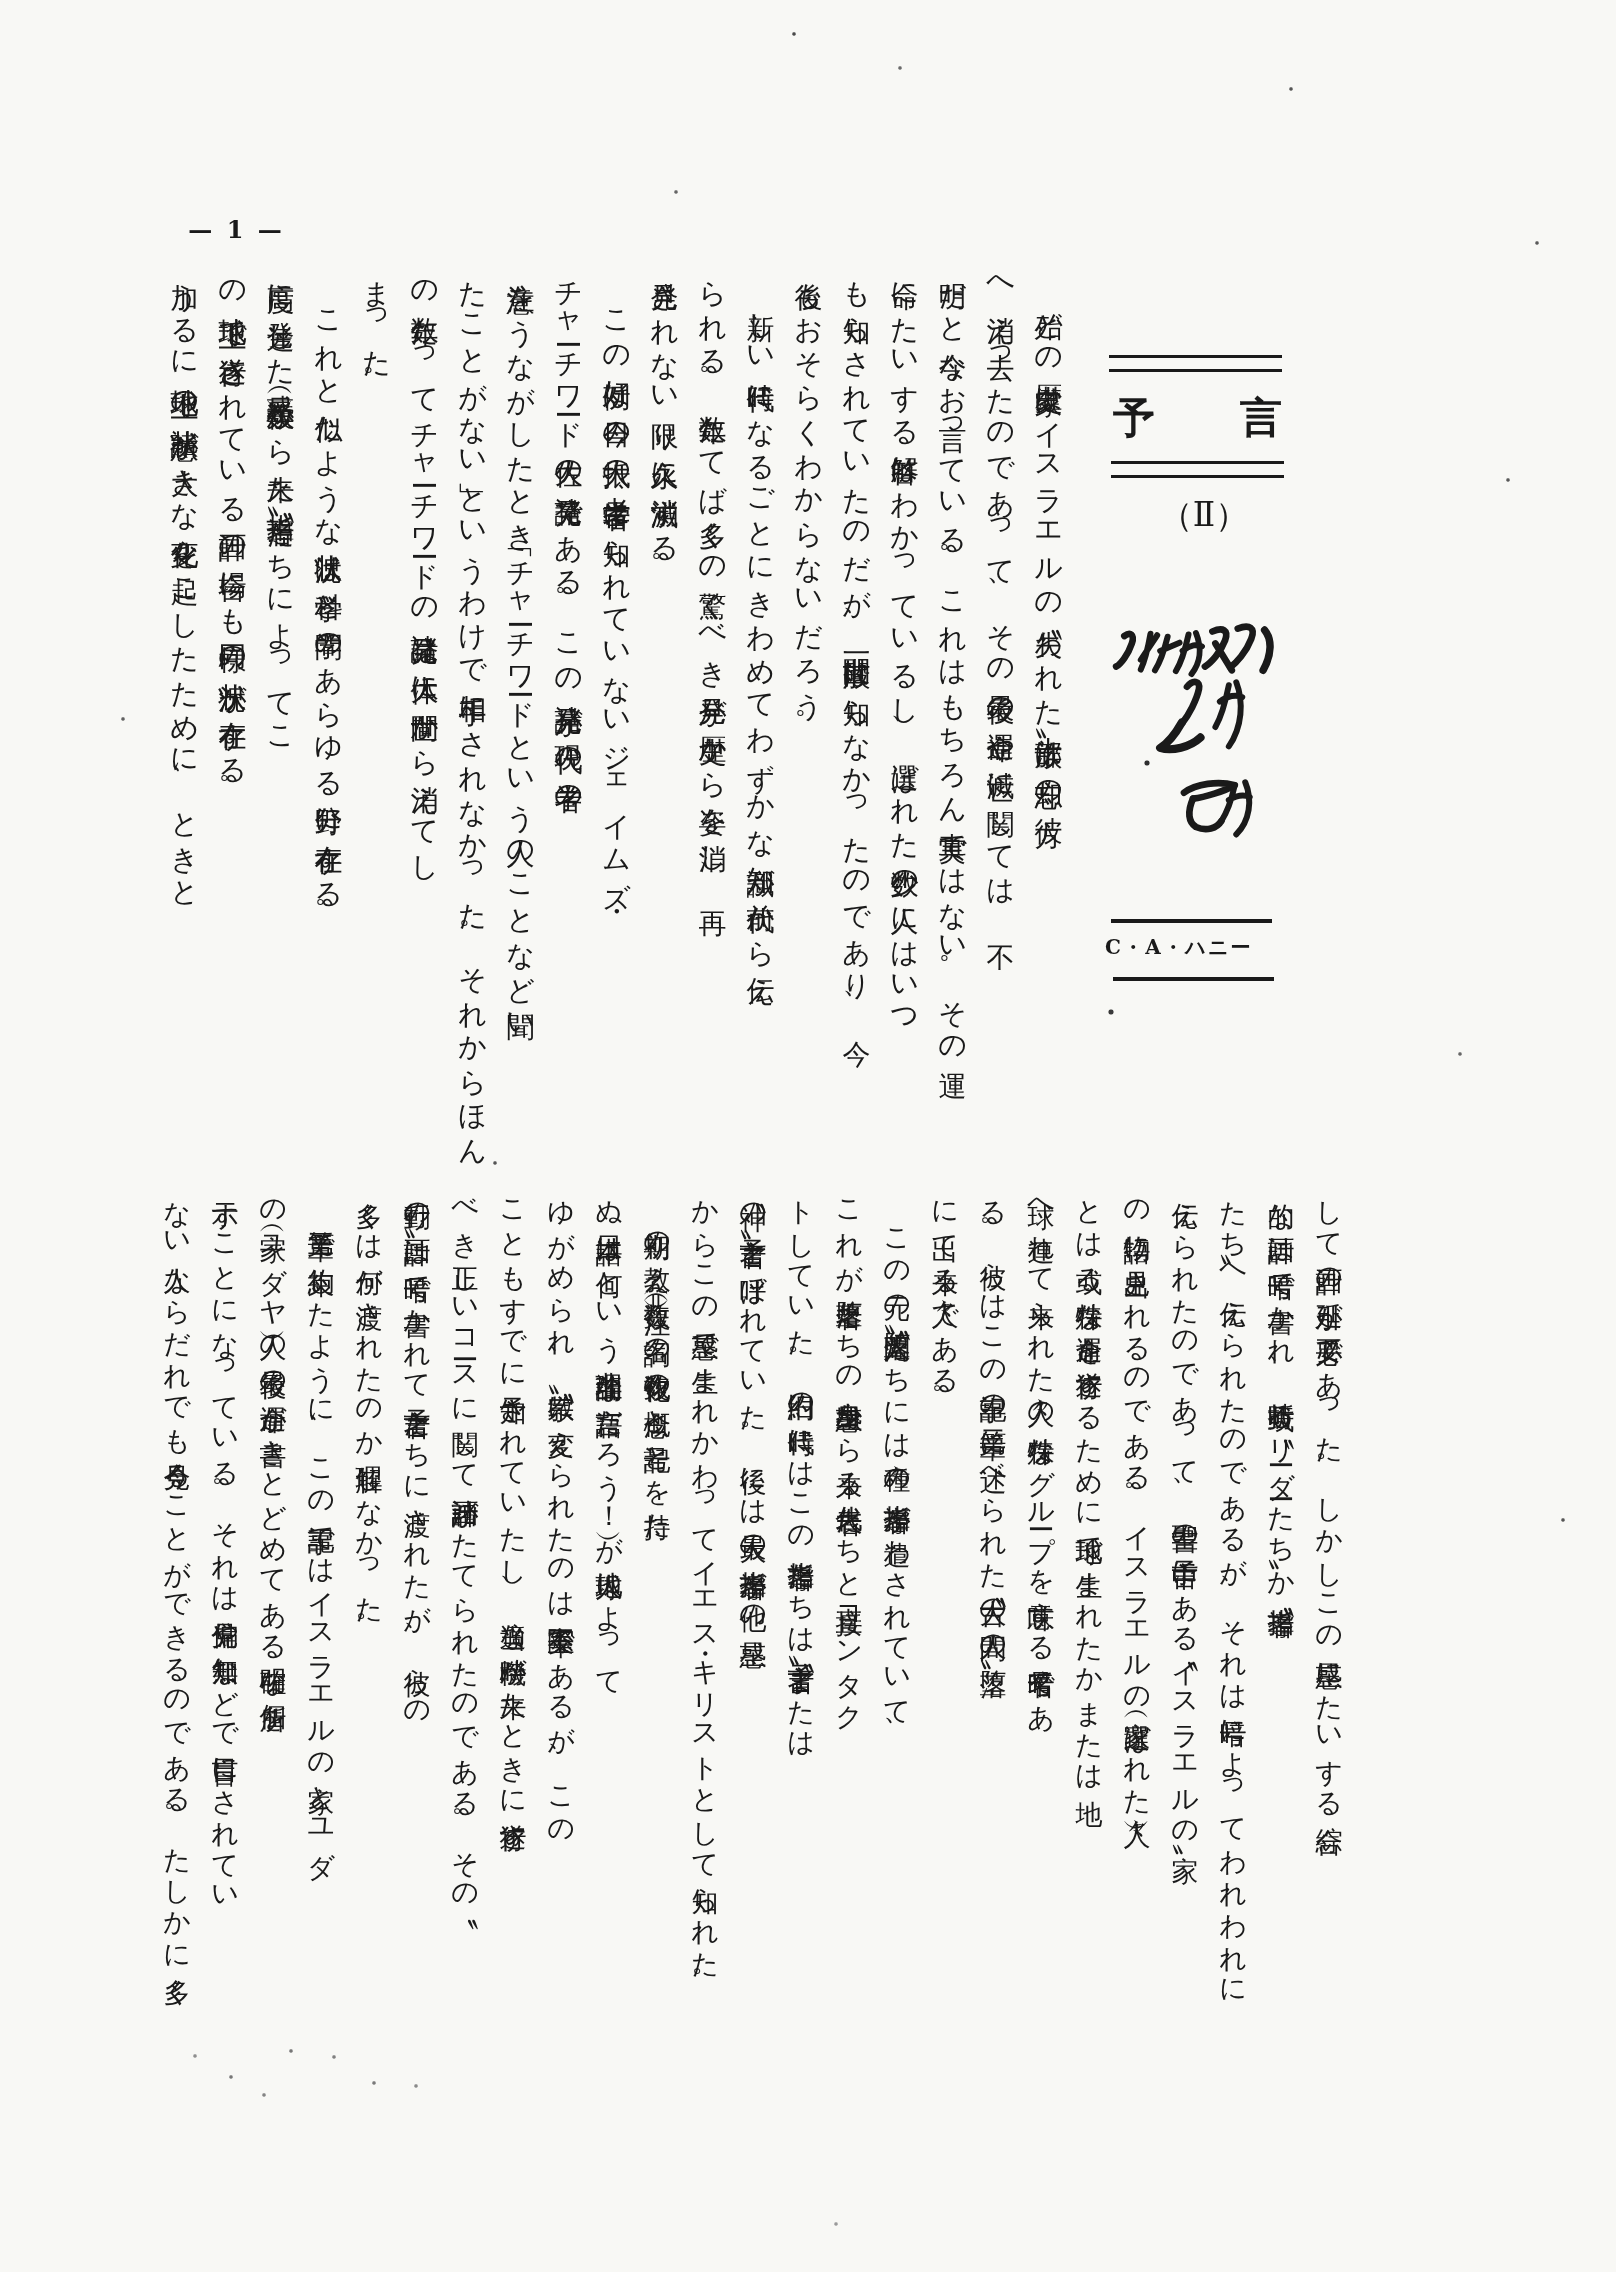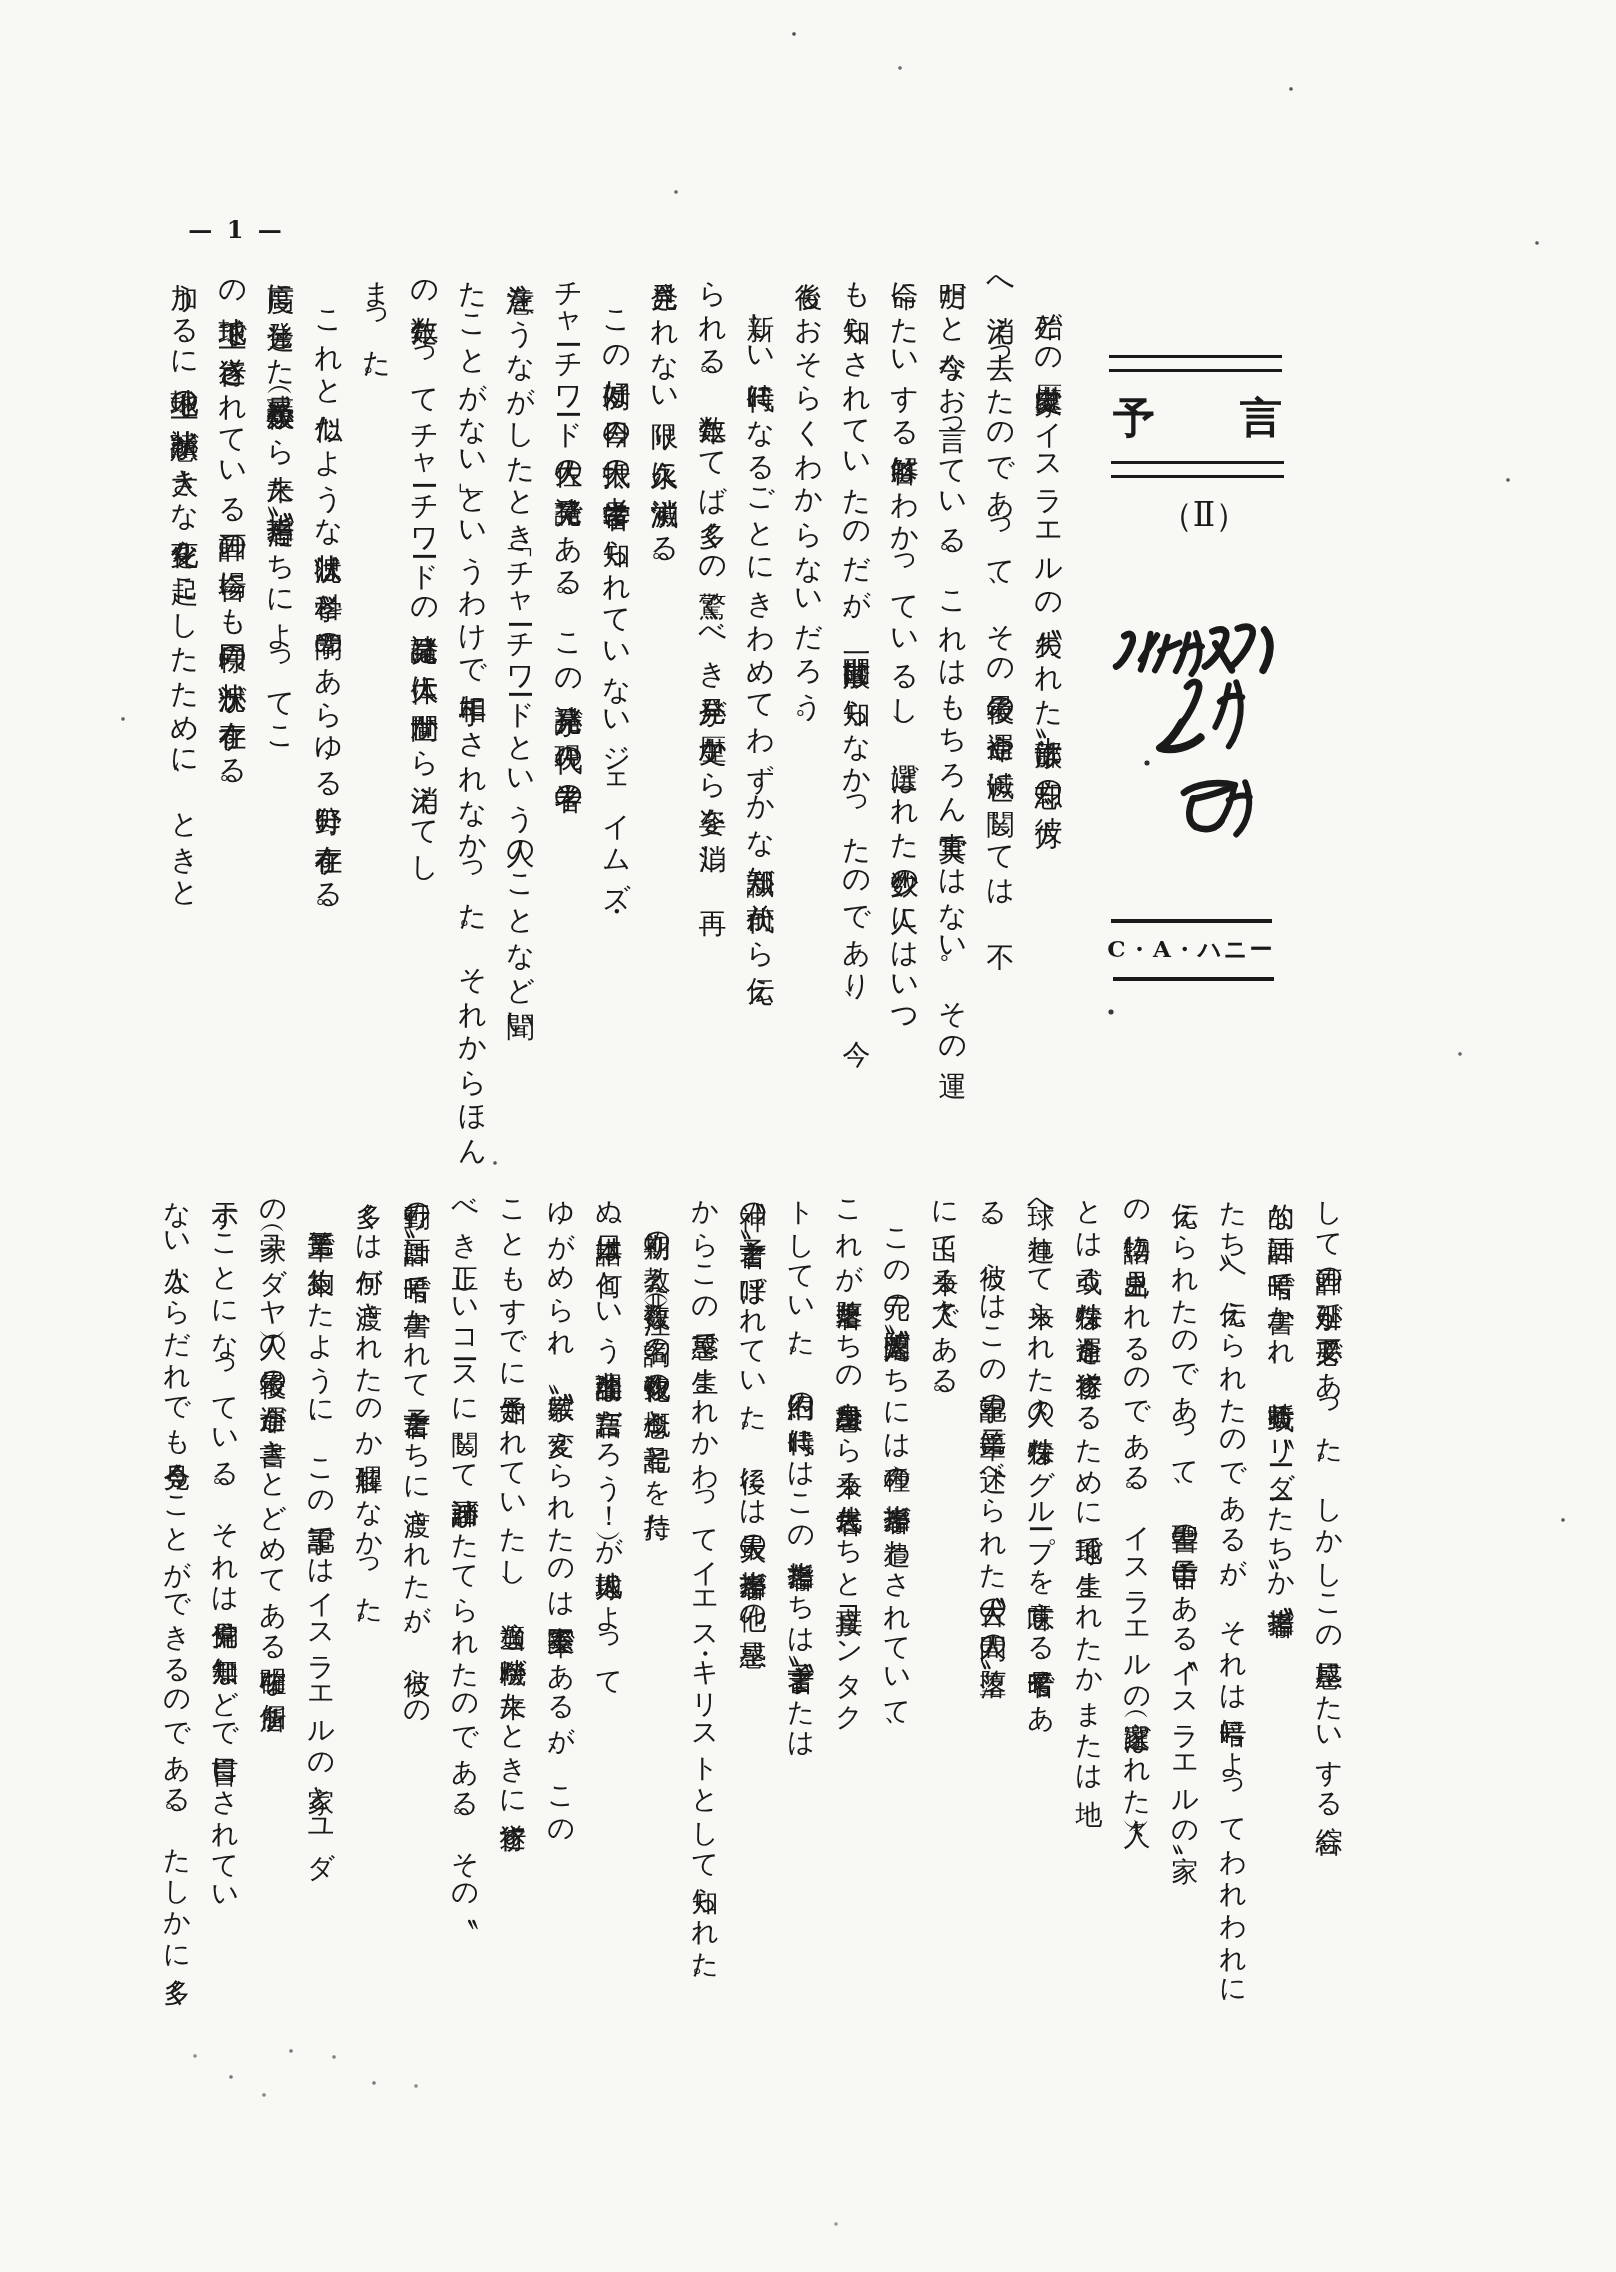--- a/index.html
+++ b/index.html
@@ -58,21 +58,21 @@
     position:absolute;left:1152px;top:498px;width:104px;
     text-align:center;font-size:33px;line-height:1;
   }
 
   
   .author-rule{position:absolute;height:3.7px;background:var(--ink,#1a1a1a);}
   .author-rule-top{left:1111px;top:919px;width:161px;}
   .author-rule-bottom{left:1113px;top:977px;width:161px;}
   .author-name{
     position:absolute;left:1105px;top:934px;width:172px;
-    text-align:center;font-size:23px;letter-spacing:2.2px;
+    text-align:left;font-size:20px;letter-spacing:2.2px;
     font-weight:bold;white-space:nowrap;
   }
 
   
   .handwriting{position:absolute;left:1096px;top:618px;}
   .handwriting path{
     fill:none;stroke:var(--ink,#1a1a1a);
     stroke-linecap:round;stroke-linejoin:round;
   }
 

